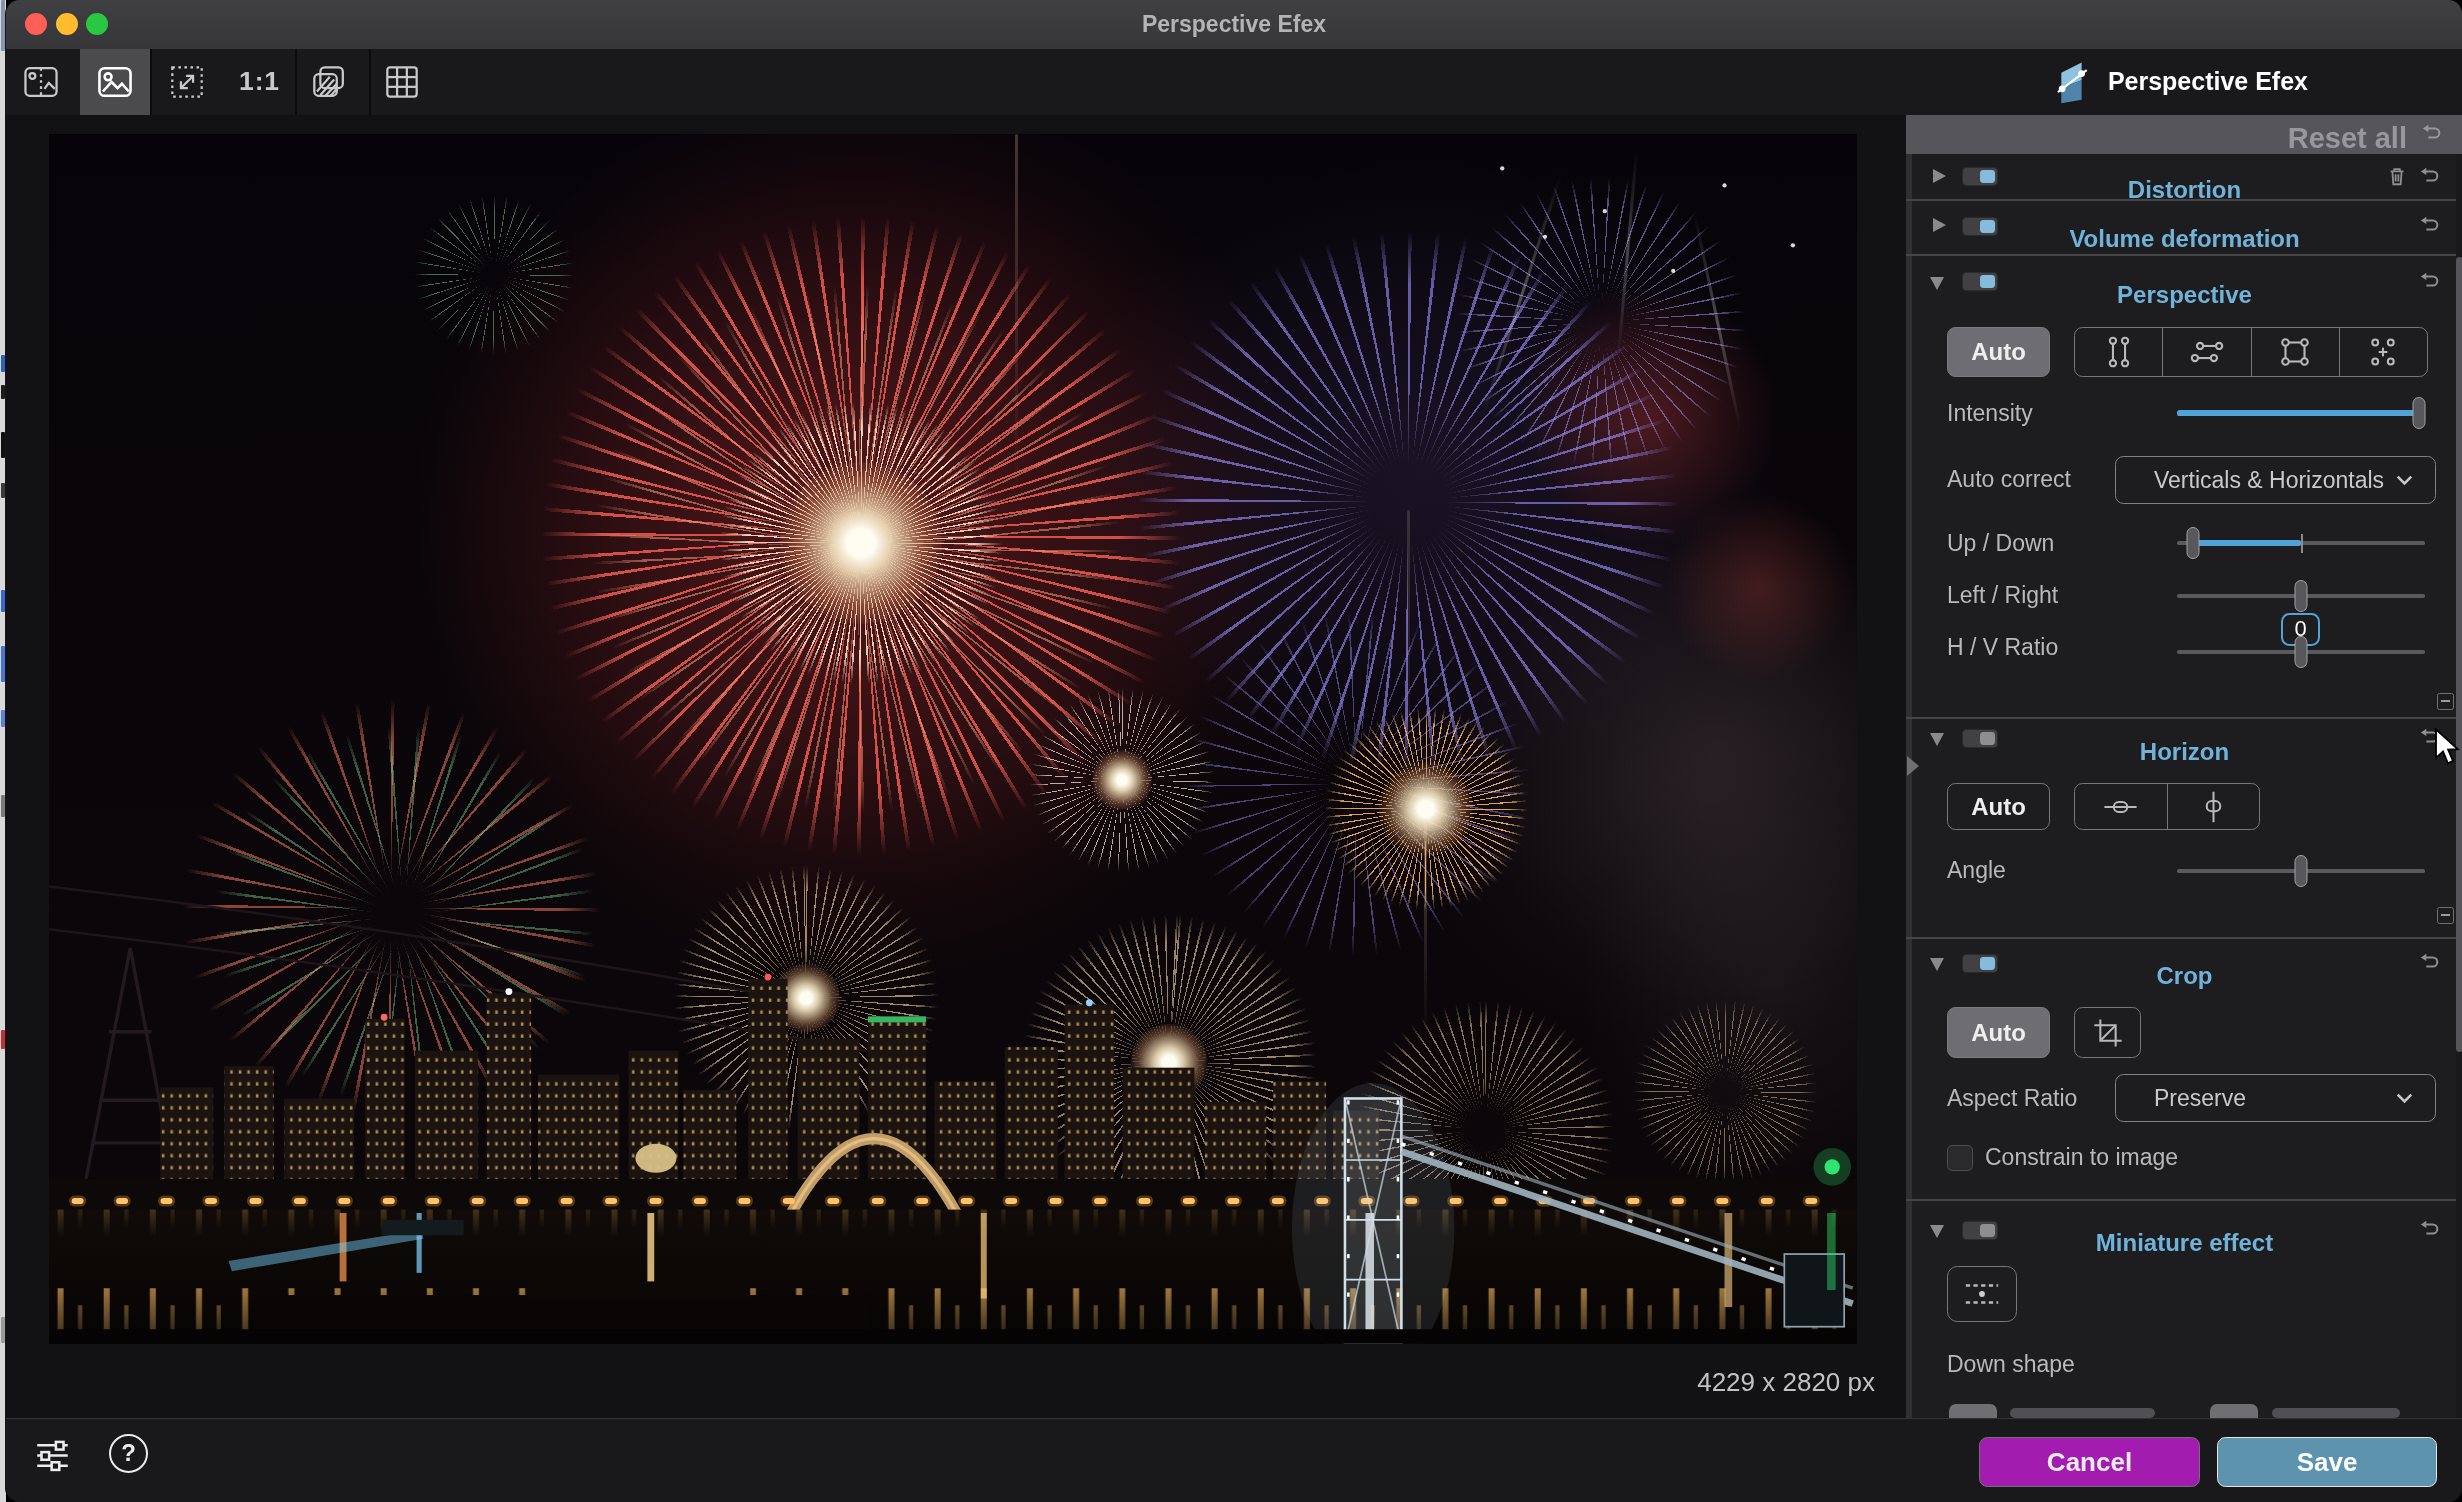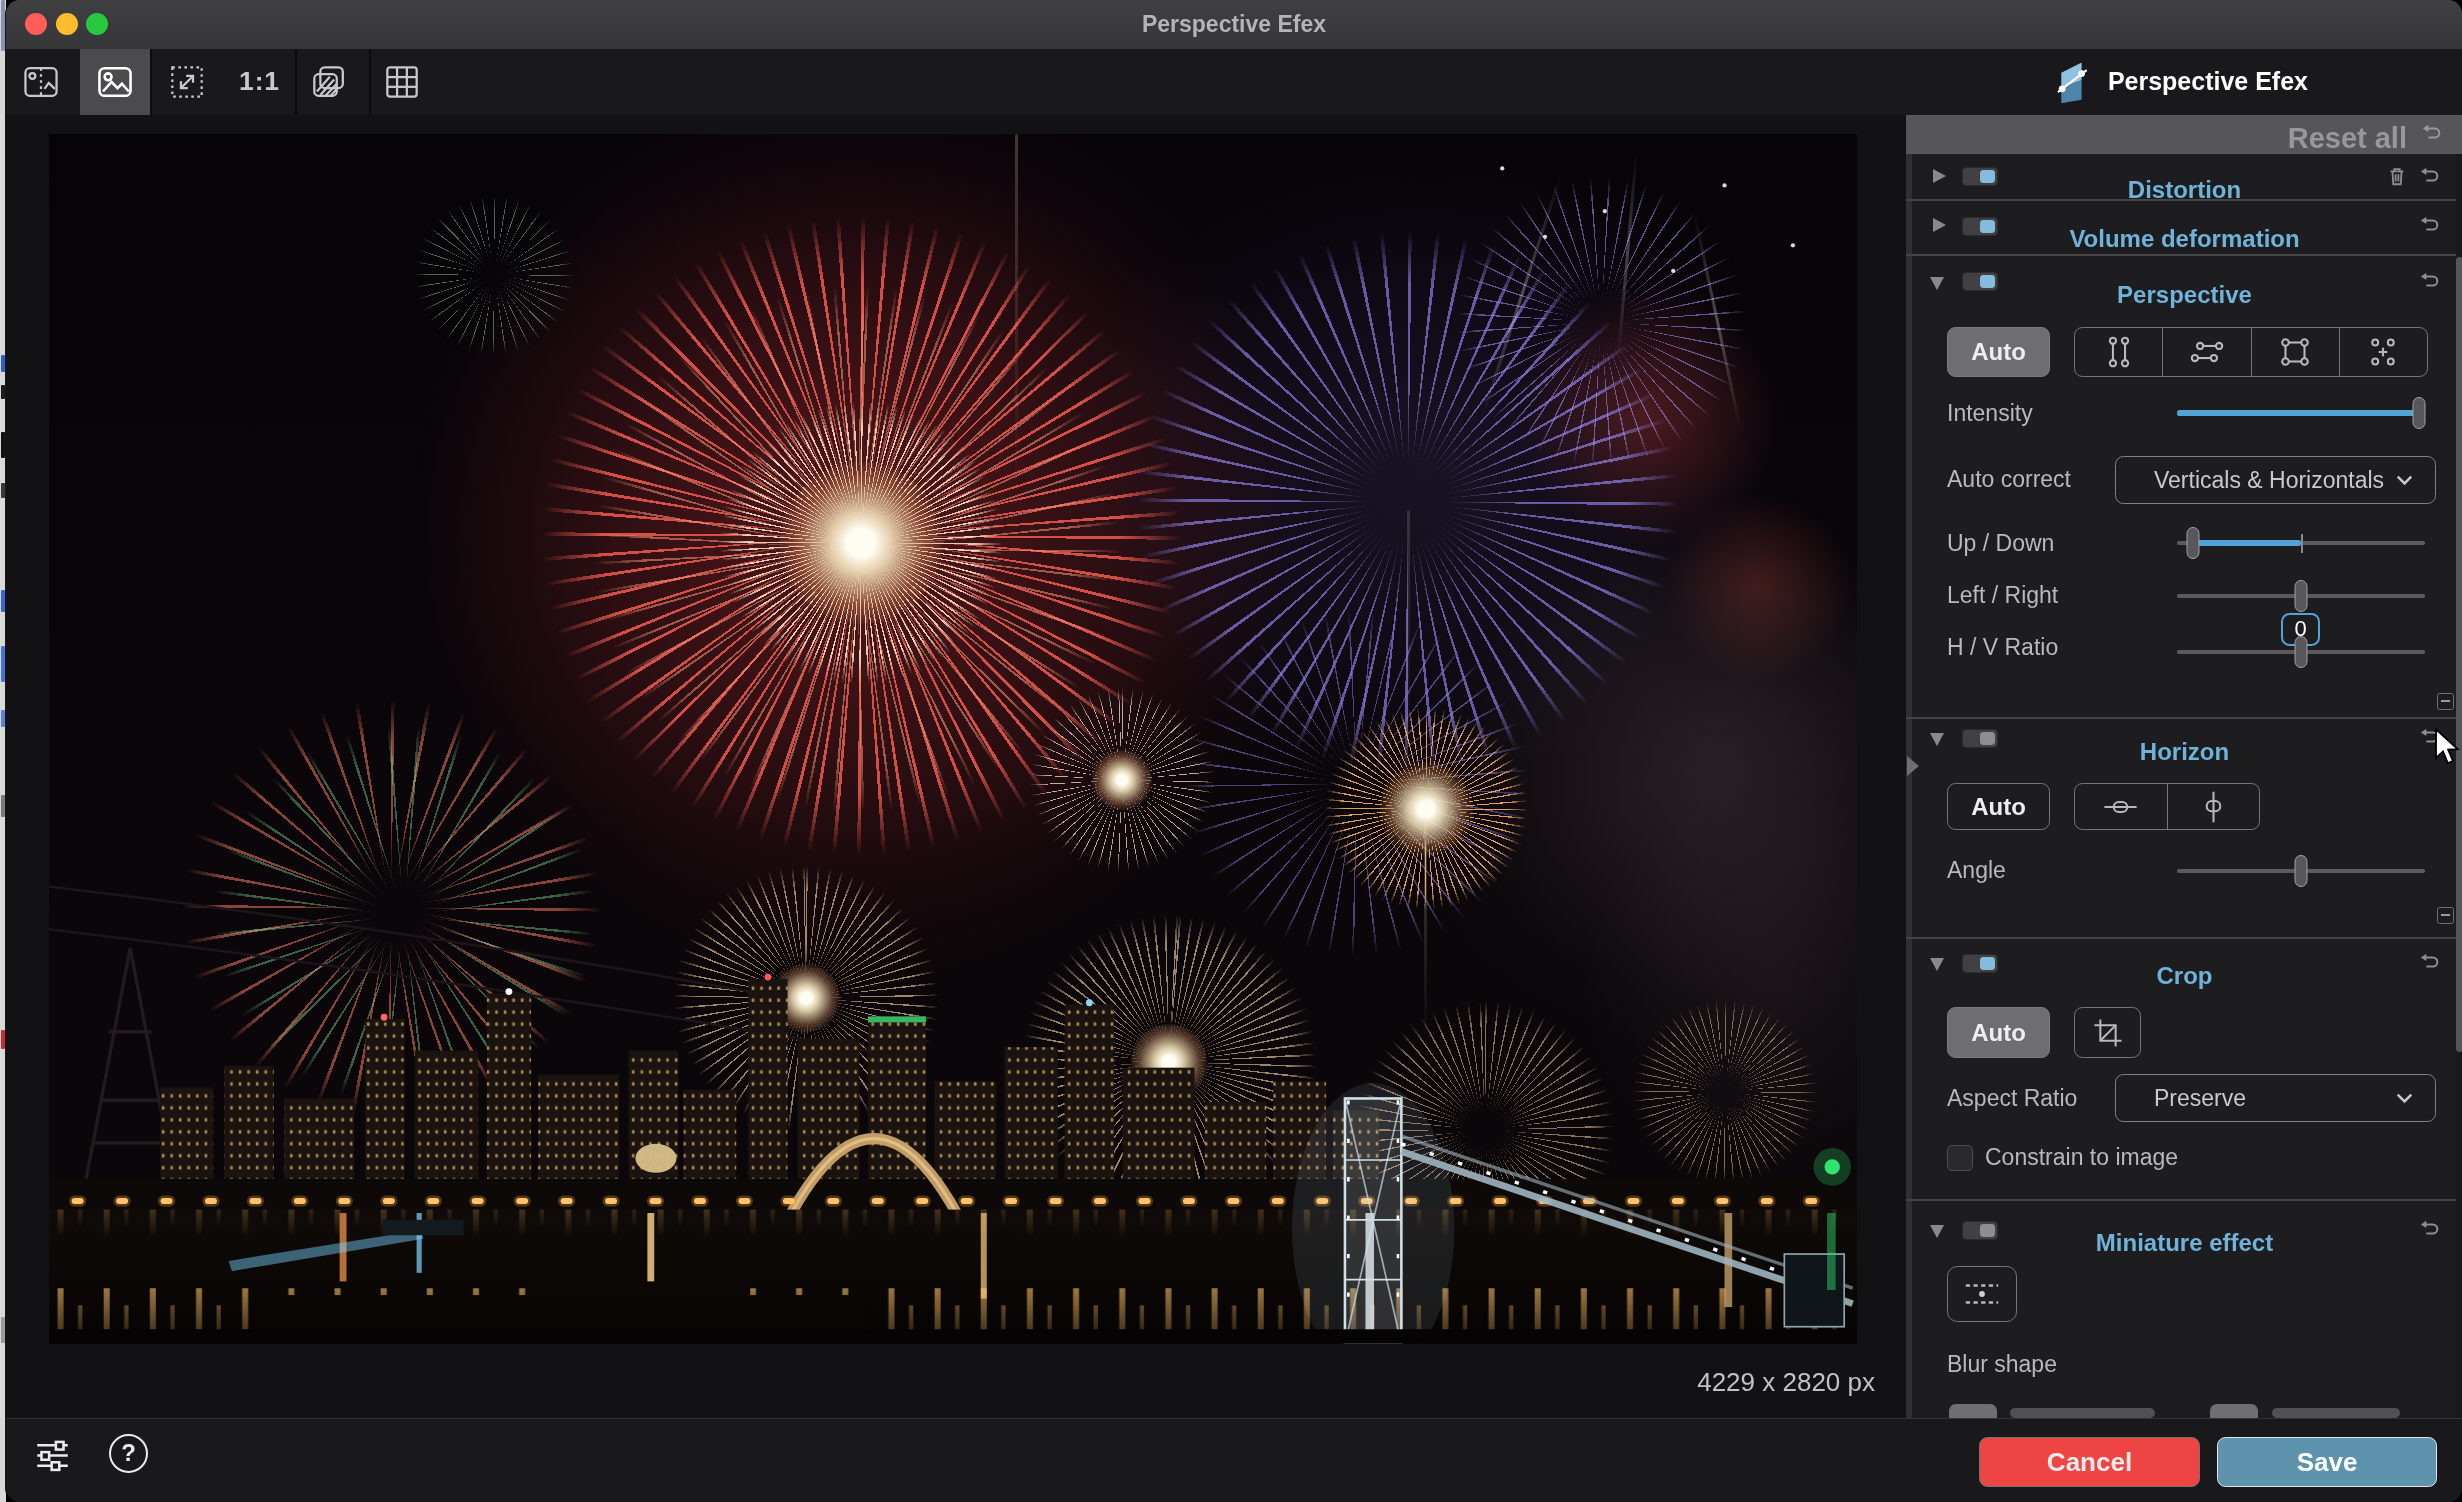--- a/index.html
+++ b/index.html
@@ -90,21 +90,21 @@
             border-radius:5.1px;box-sizing:border-box;}
   .pill{position:absolute;height:19px;border-radius:6.8px;background:#6f6f73;}
   .ghostbar{position:absolute;height:10.3px;border-radius:5.1px;background:#505054;}
   #scrollbar-track{position:absolute;right:0;top:39px;width:6.8px;height:1264px;background:#19191b;}
   #scrollbar-thumb{position:absolute;right:0;top:103px;width:6.8px;height:795px;background:#55555a;border-radius:3.4px;}
 
   
   #footer{left:0;top:1418px;width:100%;height:85px;background:#19191b;border-top:0.9px solid #333336;}
   .footbtn{position:absolute;top:18px;height:50px;border-radius:8.5px;font-size:26px;font-weight:600;
            display:flex;align-items:center;justify-content:center;box-sizing:border-box;}
-  #cancel-btn{left:1973px;width:221px;background:#ef4444;border:1.7px solid #737377;color:#ececee;}
+  #cancel-btn{left:1973px;width:221px;background:#a21caf;border:1.7px solid #737377;color:#ececee;}
   #save-btn{left:2211px;width:220px;background:#5d93ad;border:1.7px solid #e2e6e9;color:#fff;}
 
   #cursor{position:absolute;left:2433px;top:728px;z-index:99;}
 </style>
 </head>
 <body>
 
 <div class="abs" id="bg-sliver">
   <div class="m" style="top:0;height:51px;background:#8595ac;"></div>
   <div class="m" style="top:355px;height:17px;background:#2f5fc2;"></div>
@@ -570,21 +570,21 @@
 
     <div class="abs" style="left:41px;top:1151px;width:70px;height:56px;border:1.7px solid #77777b;border-radius:10.3px;
          box-sizing:border-box;display:flex;align-items:center;justify-content:center;">
       <svg width="46" height="36" viewBox="0 0 54 42" fill="none" stroke="#b9b9bb" stroke-width="3">
         <line x1="8" y1="11" x2="46" y2="11" stroke-dasharray="5 4"></line>
         <line x1="8" y1="31" x2="46" y2="31" stroke-dasharray="5 4"></line>
         <circle cx="27" cy="21" r="3.4" fill="#cfcfd1" stroke="none"></circle>
       </svg>
     </div>
 
-    <div class="ctl-label" style="left:41px;top:1236px;">Blur shape</div>
+    <div class="ctl-label" style="left:41px;top:1236px;">Down shape</div>
 
     <div class="pill" style="left:43px;top:1289px;width:48px;"></div>
     <div class="ghostbar" style="left:104px;top:1293px;width:145px;"></div>
     <div class="pill" style="left:304px;top:1289px;width:48px;"></div>
     <div class="ghostbar" style="left:366px;top:1293px;width:128px;"></div>
 
     <div id="scrollbar-track">
         <div id="scrollbar-thumb"></div>
       </div>
   </div>

